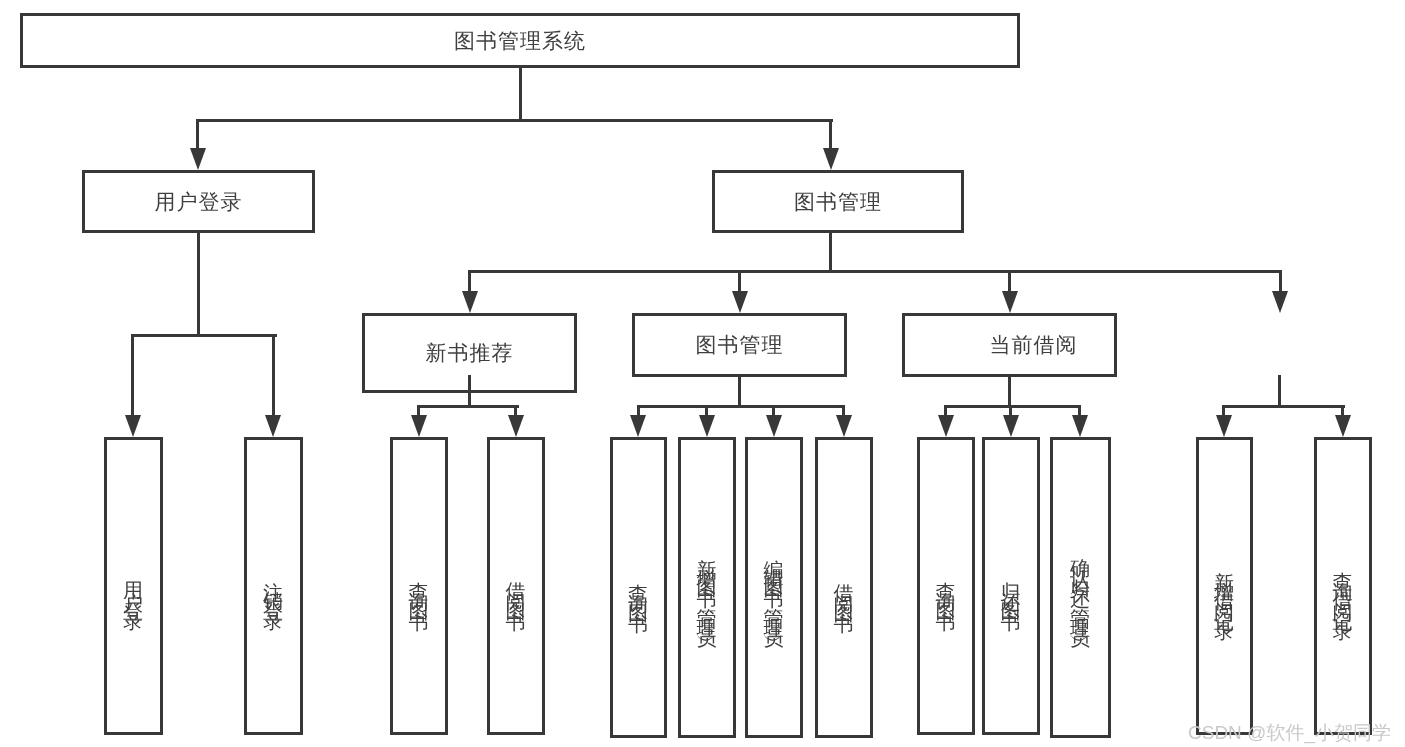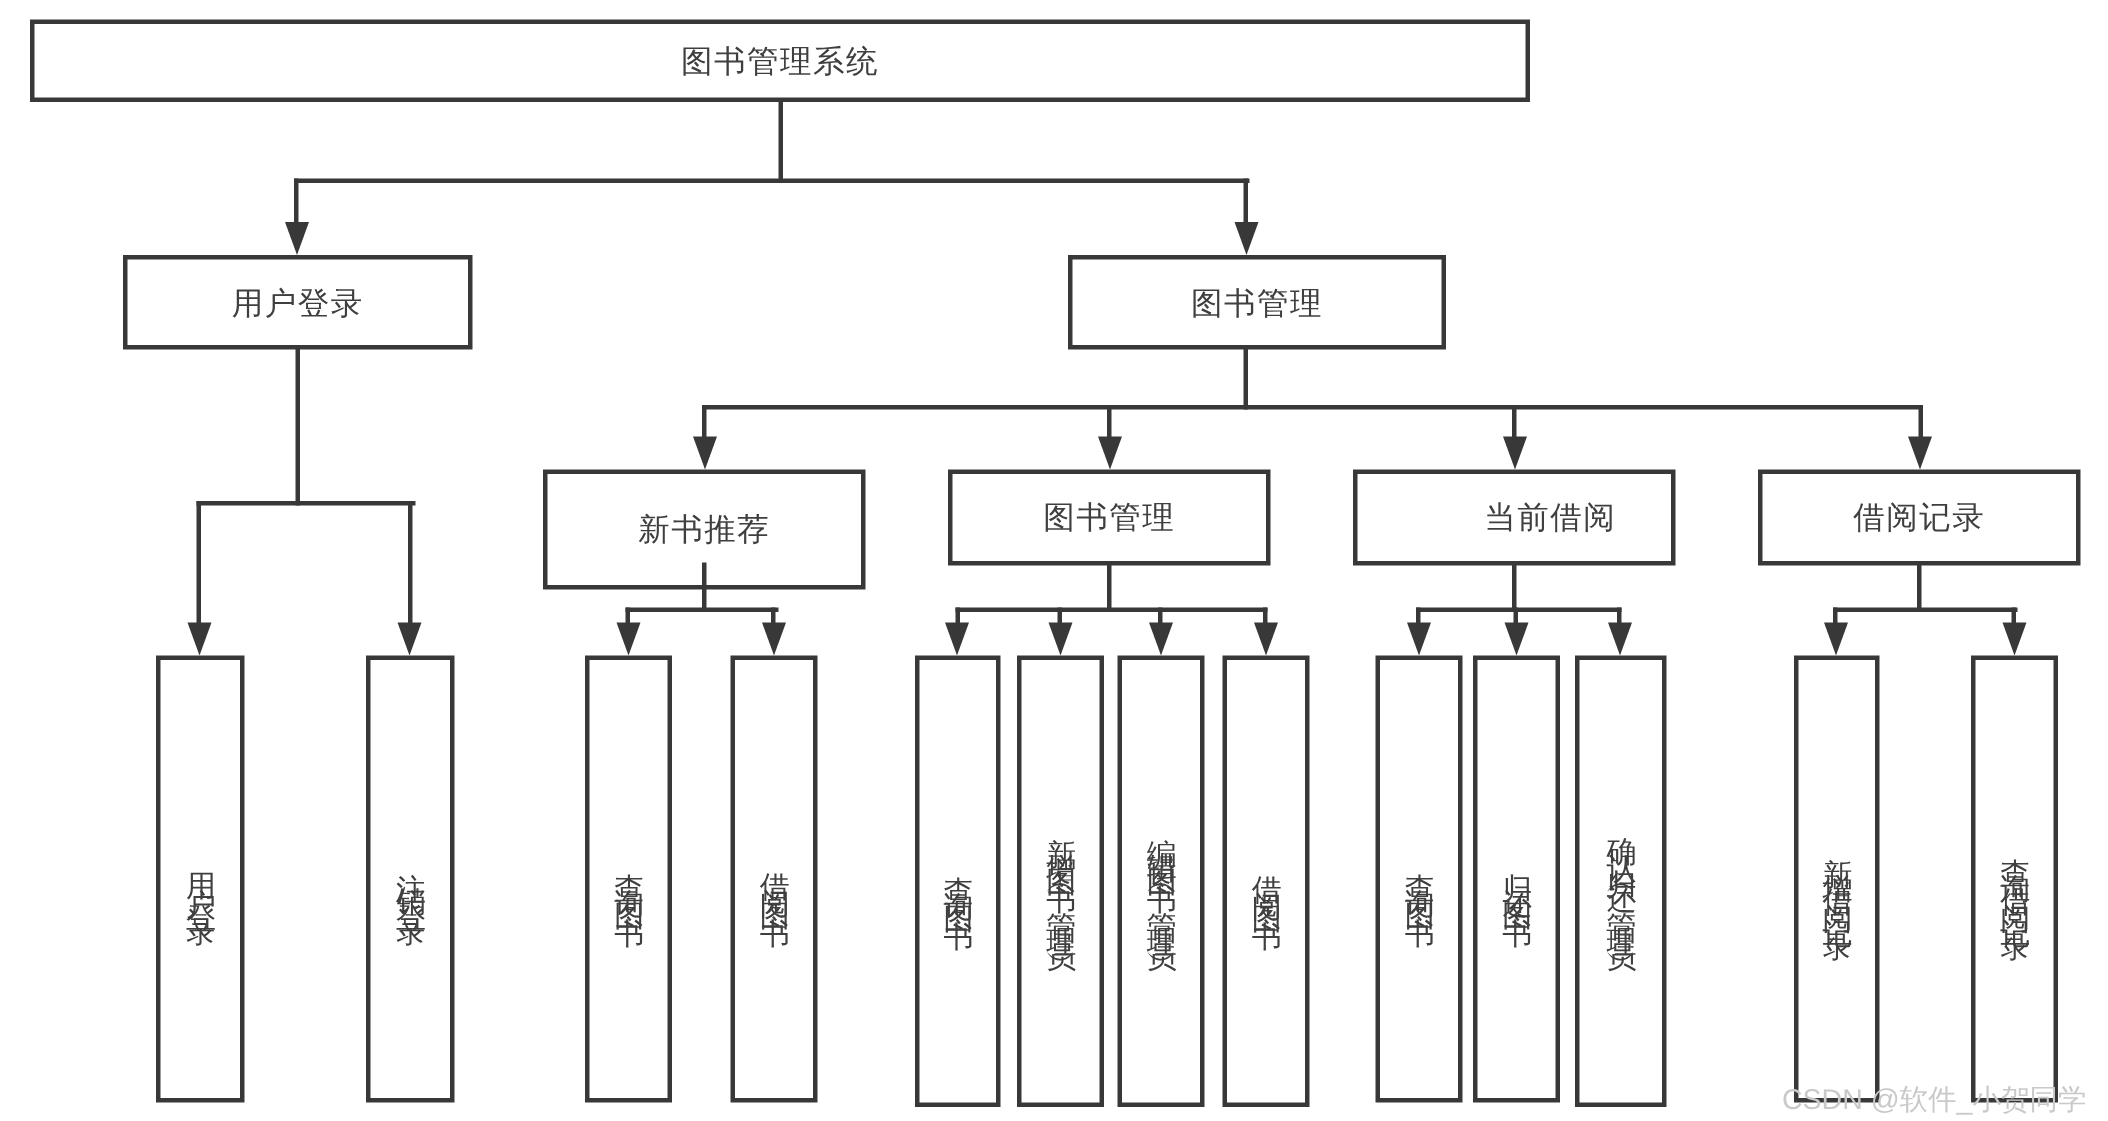--- a/index.html
+++ b/index.html
@@ -111,23 +111,20 @@
 
   <div class="node" style="left:362px; top:313px; width:215px; height:80px;">
     <span>新书推荐</span>
   </div>
   <div class="node" style="left:632px; top:313px; width:215px; height:64px;">
     <span>图书管理</span>
   </div>
   <div class="node" style="left:902px; top:313px; width:215px; height:64px;padding-left:48px;">
     <span>当前借阅</span>
   </div>
-  <div class="node" style="left:1172px; top:313px; width:215px; height:64px;">
-    <span>借阅记录</span>
-  </div>
 
   <div class="vline" style="left:468px; top:375px; height:33px;"></div>
   <div class="hline" style="left:417px; top:405px; width:102px;"></div>
   <div class="vline" style="left:417px; top:405px; height:13px;"></div>
   <div class="arrow" style="left:411px; top:415px;"></div>
   <div class="vline" style="left:514px; top:405px; height:13px;"></div>
   <div class="arrow" style="left:508px; top:415px;"></div>
 
   <div class="vline" style="left:738px; top:375px; height:33px;"></div>
   <div class="hline" style="left:637px; top:405px; width:208px;"></div>

